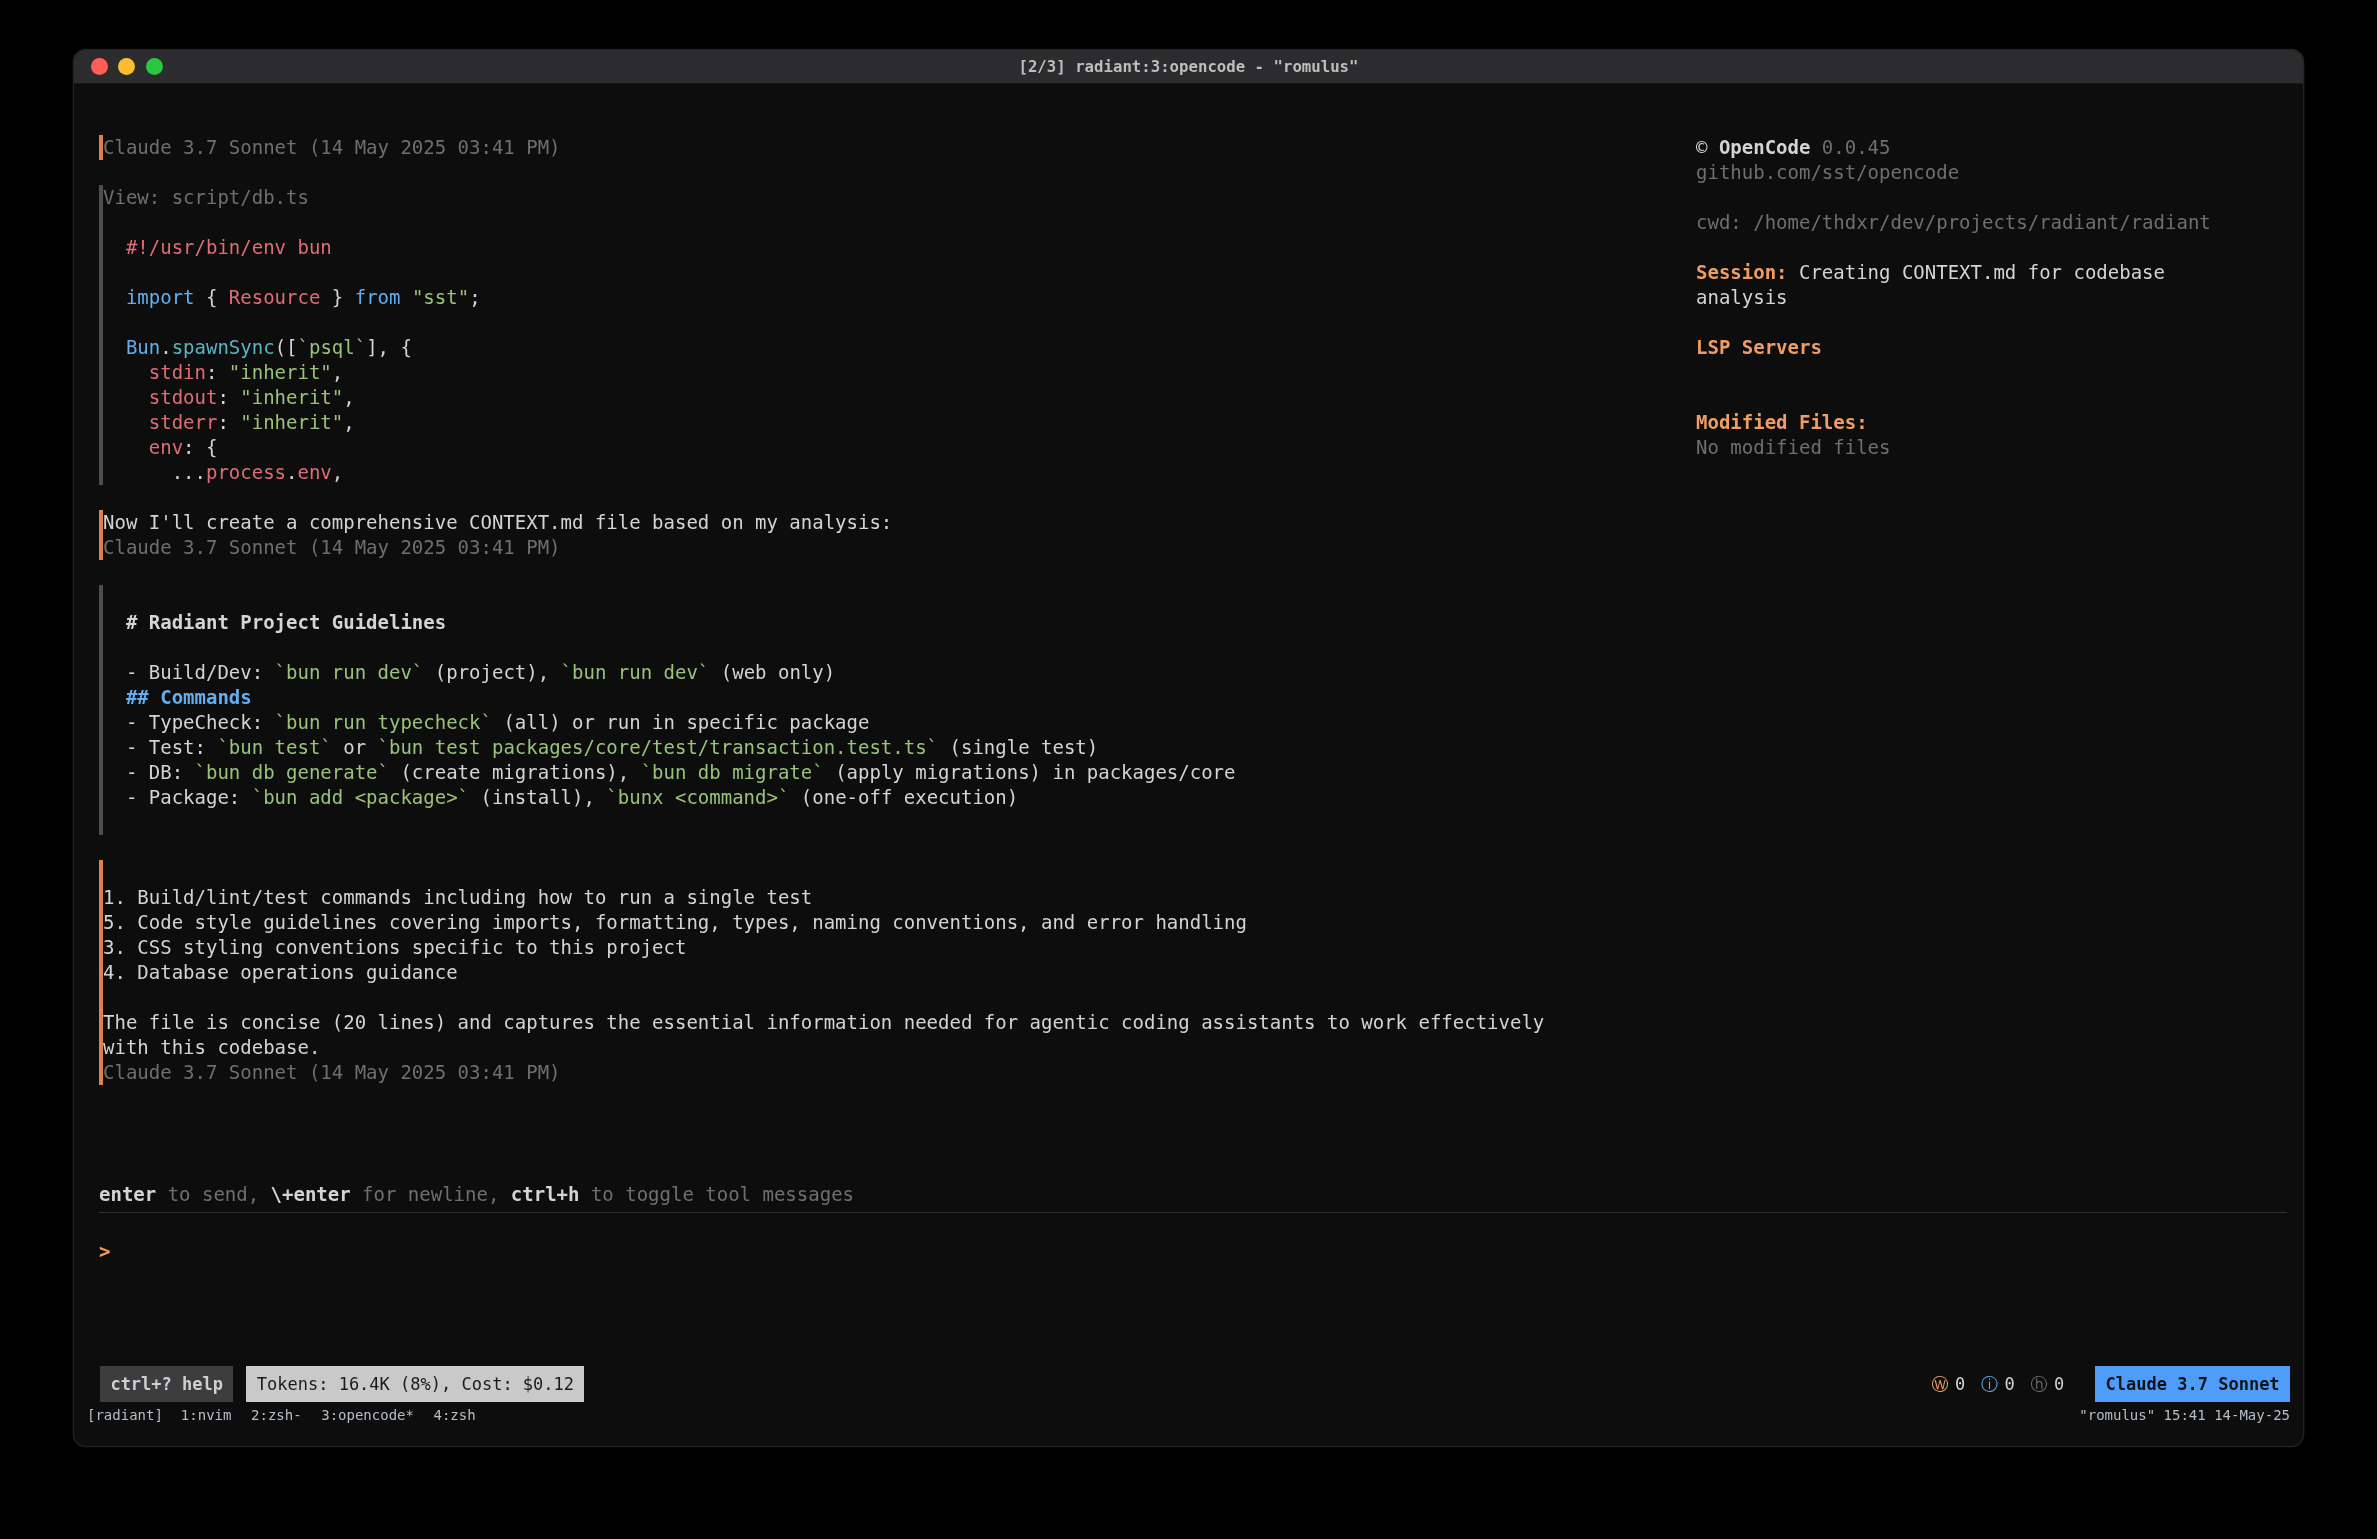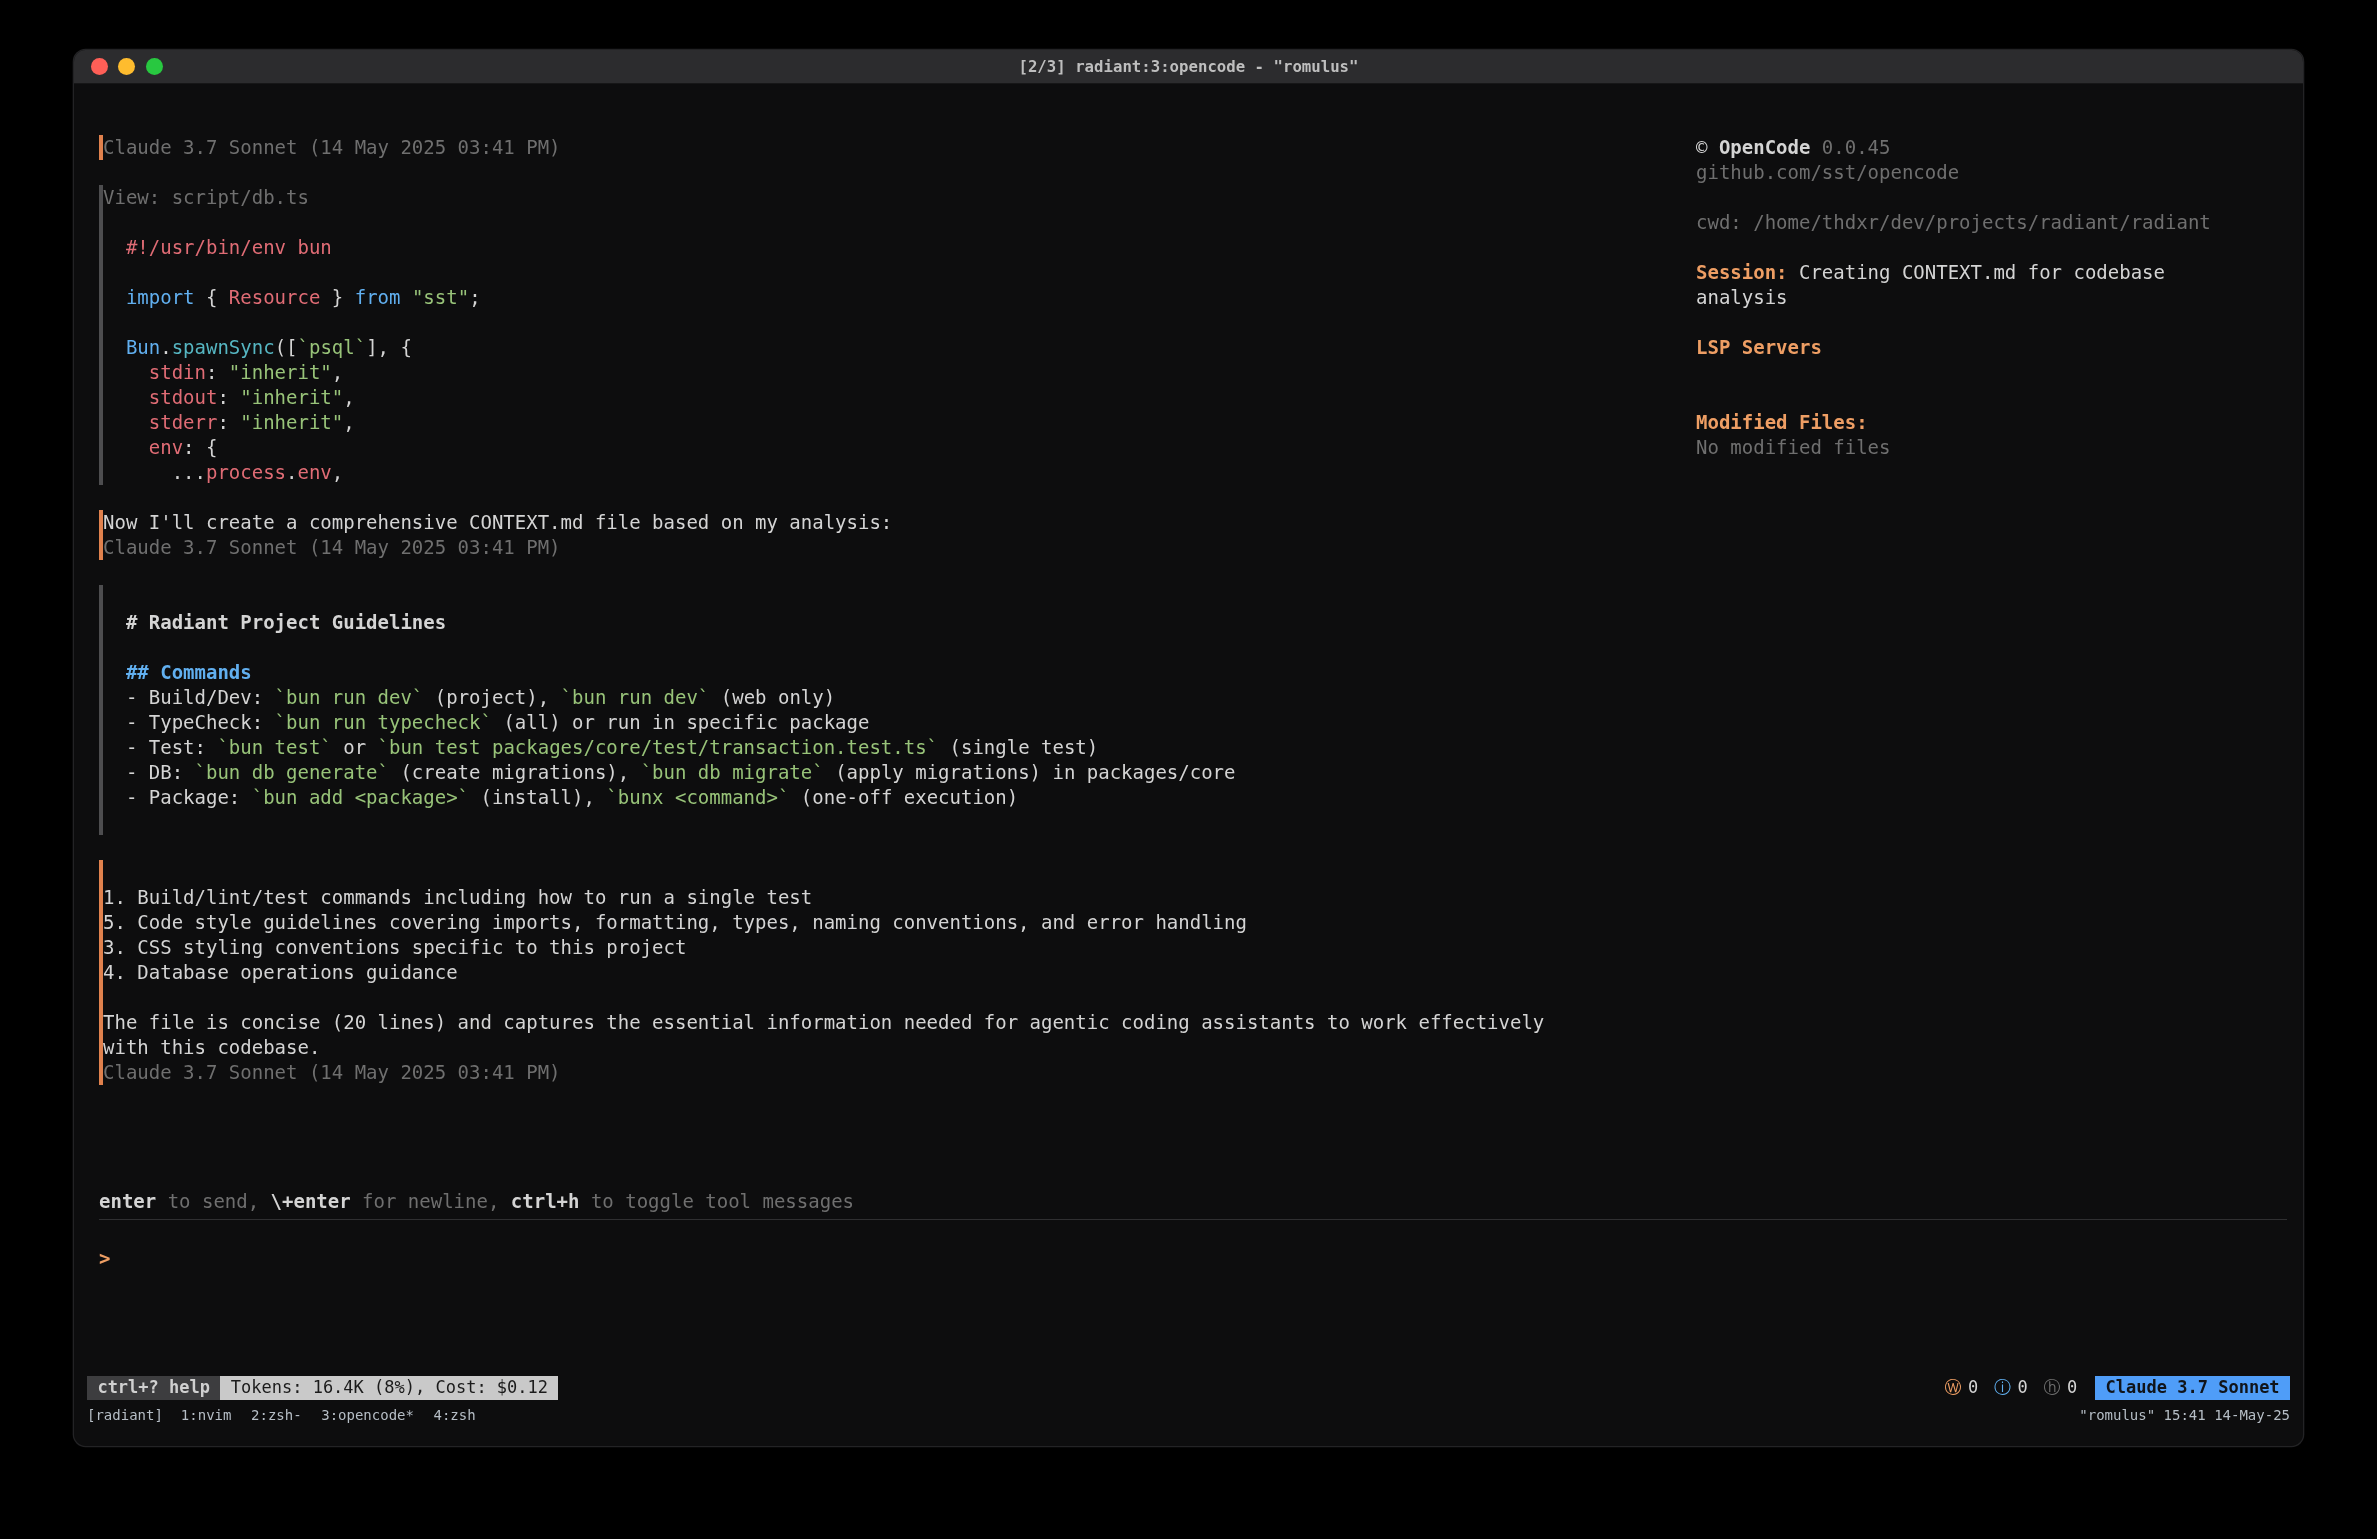--- a/index.html
+++ b/index.html
@@ -41,21 +41,21 @@
   .c-blue{color:var(--blue);} .c-cyan{color:var(--cyan);} .c-green{color:var(--green);}
   .c-orange{color:var(--orange);}
   .b{font-weight:700;}
 
   .input-help { flex:0 0 25px; margin:5.2px 0 0 25px; white-space:pre; }
   .divider { flex:0 0 1.3px; background:var(--divider); margin:5.2px 15.7px 0 25px; }
   .prompt-area { flex:0 0 153px; padding:26px 0 0 25px; cursor:text; }
   .prompt-char { color:var(--orange); font-weight:700; }
 
   .statusbar { flex:0 0 29px; display:flex; align-items:center; padding:0 13px; }
-  .chip { height:24px; display:flex; align-items:center; padding:0 10.4px; font-size:17px; white-space:pre; }
+  .chip { height:36px; display:flex; align-items:center; padding:0 10.4px; font-size:17px; white-space:pre;margin-left:13px; }
   .chip-help   { background:var(--chip_help_bg); color:var(--chip_help_fg); font-weight:700; }
   .chip-tokens { background:var(--chip_tokens_bg); color:var(--chip_tokens_fg); }
   .status-right { margin-left:auto; display:flex; align-items:center; gap:18px; }
   .diagnostics { display:flex; align-items:center; gap:15.7px; font-size:17px; }
   .diag { display:flex; align-items:center; gap:6.5px; }
   .diag-count { color:var(--fg); }
   .chip-model { background:var(--chip_model_bg); color:var(--chip_model_fg); font-weight:700; }
 
   .tmuxbar {
     flex:0 0 26px; display:flex; align-items:center; padding:0 13px;
@@ -99,22 +99,22 @@
           <div class="line"><span class="c-fg">      ...</span><span class="c-red">process</span><span class="c-fg">.</span><span class="c-red">env</span><span class="c-fg">,</span></div>
         </div>
         <div class="block border-orange">
           <div class="line"><span class="c-fg">Now I'll create a comprehensive CONTEXT.md file based on my analysis:</span></div>
           <div class="line"><span class="c-dim">Claude 3.7 Sonnet (14 May 2025 03:41 PM)</span></div>
         </div>
         <div class="block border-gray">
           <div class="line"></div>
           <div class="line"><span class="c-fg">  </span><span class="c-fg b"># Radiant Project Guidelines</span></div>
           <div class="line"></div>
+          <div class="line"><span class="c-fg">  - Build/Dev: </span><span class="c-green">`bun run dev`</span><span class="c-fg"> (project), </span><span class="c-green">`bun run dev`</span><span class="c-fg"> (web only)</span></div>
           <div class="line"><span class="c-fg">  </span><span class="c-blue b">## Commands</span></div>
-          <div class="line"><span class="c-fg">  - Build/Dev: </span><span class="c-green">`bun run dev`</span><span class="c-fg"> (project), </span><span class="c-green">`bun run dev`</span><span class="c-fg"> (web only)</span></div>
           <div class="line"><span class="c-fg">  - TypeCheck: </span><span class="c-green">`bun run typecheck`</span><span class="c-fg"> (all) or run in specific package</span></div>
           <div class="line"><span class="c-fg">  - Test: </span><span class="c-green">`bun test`</span><span class="c-fg"> or </span><span class="c-green">`bun test packages/core/test/transaction.test.ts`</span><span class="c-fg"> (single test)</span></div>
           <div class="line"><span class="c-fg">  - DB: </span><span class="c-green">`bun db generate`</span><span class="c-fg"> (create migrations), </span><span class="c-green">`bun db migrate`</span><span class="c-fg"> (apply migrations) in packages/core</span></div>
           <div class="line"><span class="c-fg">  - Package: </span><span class="c-green">`bun add &lt;package&gt;`</span><span class="c-fg"> (install), </span><span class="c-green">`bunx &lt;command&gt;`</span><span class="c-fg"> (one-off execution)</span></div>
           <div class="line"></div>
         </div>
         <div class="block border-orange">
           <div class="line"></div>
           <div class="line"><span class="c-fg">1. Build/lint/test commands including how to run a single test</span></div>
           <div class="line"><span class="c-fg">5. Code style guidelines covering imports, formatting, types, naming conventions, and error handling</span></div>

